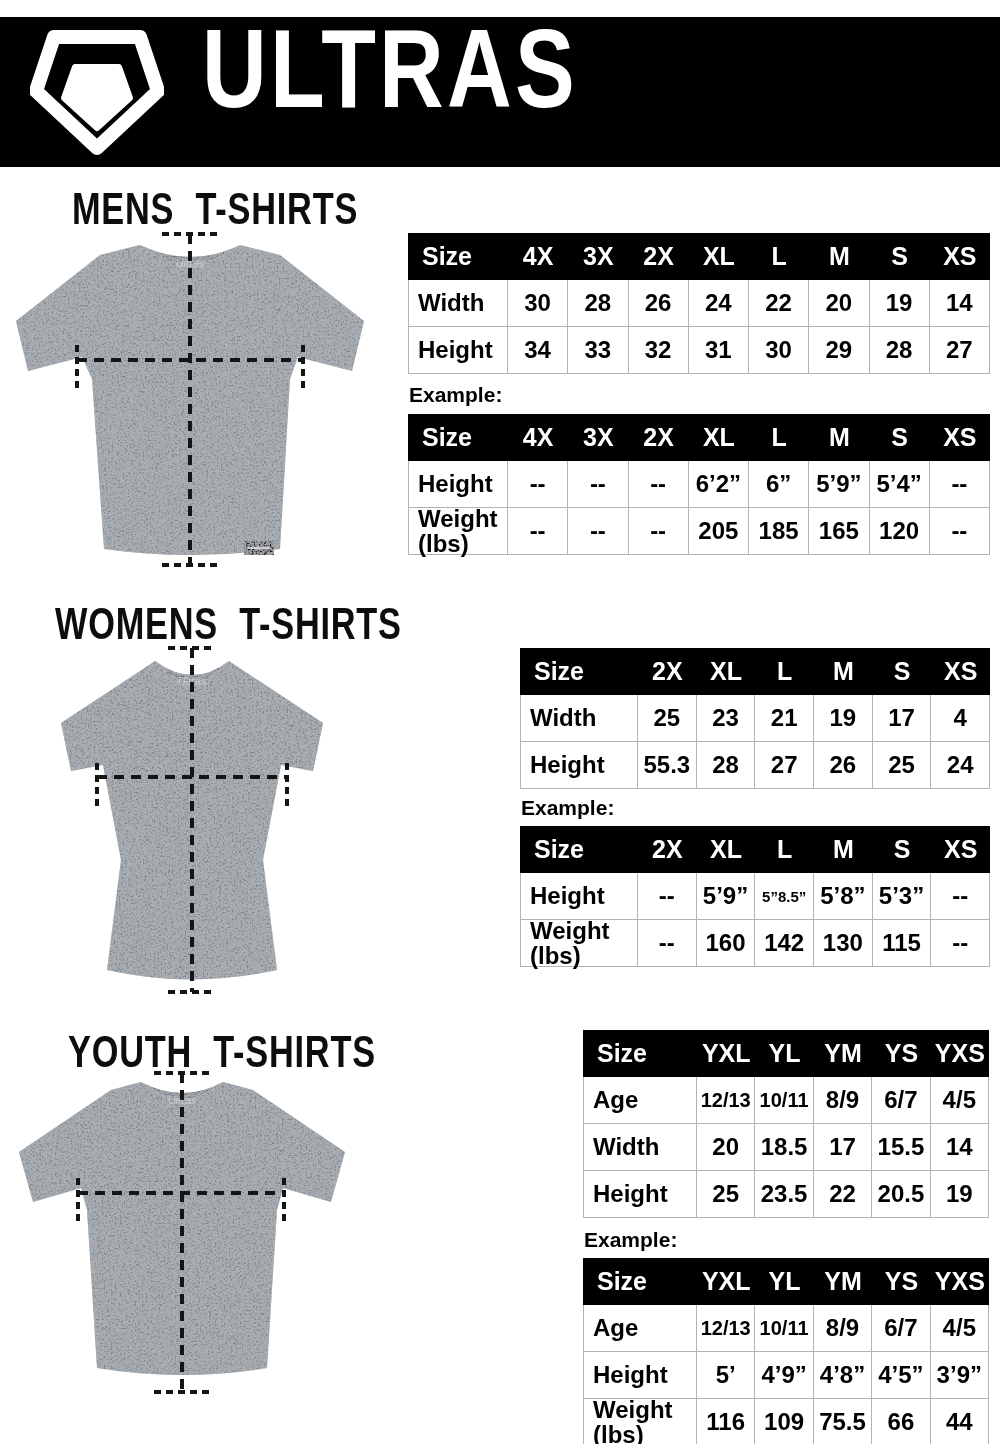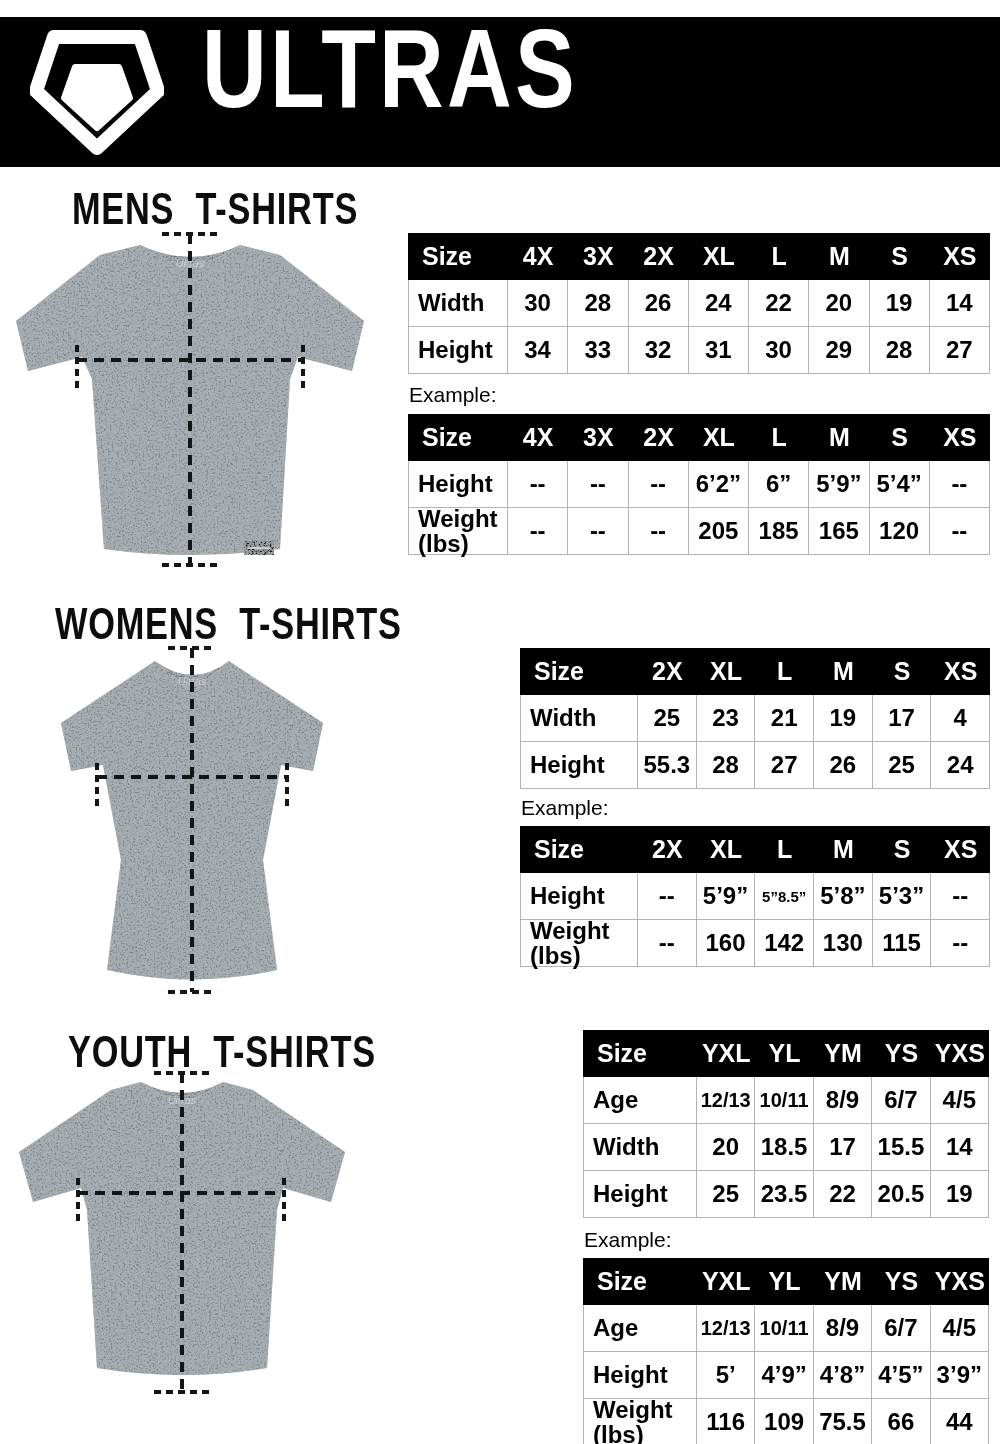--- a/index.html
+++ b/index.html
@@ -14,21 +14,21 @@
   .logo{position:absolute;left:30px;top:12px;}
 
   
   .section-title{position:absolute;color:#0d0d0d;font-size:44px;font-weight:700;line-height:1;
                  transform:scaleX(0.78);transform-origin:0 0;letter-spacing:1px;word-spacing:14px;white-space:nowrap;}
   .title-mens{left:72px;top:170px;}
   .title-womens{left:55px;top:585px;}
   .title-youth{left:68px;top:1013px;}
 
   
-  .example-label{position:absolute;color:#000;font-size:21px;font-weight:400;}
+  .example-label{position:absolute;color:#000;font-size:21px;font-weight:700;}
   .ex-mens{left:409px;top:366px;}
   .ex-womens{left:521px;top:779px;}
   .ex-youth{left:584px;top:1211px;}
 
   
   .sizetable{position:absolute;background:#fff;box-sizing:border-box;}
   .t-mens{--labw:100px;--n:8;width:582px;}
   .t-womens{--labw:118px;--n:6;width:470px;}
   .t-youth{--labw:114px;--n:5;width:406px;}
   .tb1-mens{left:408px;top:216px;}

